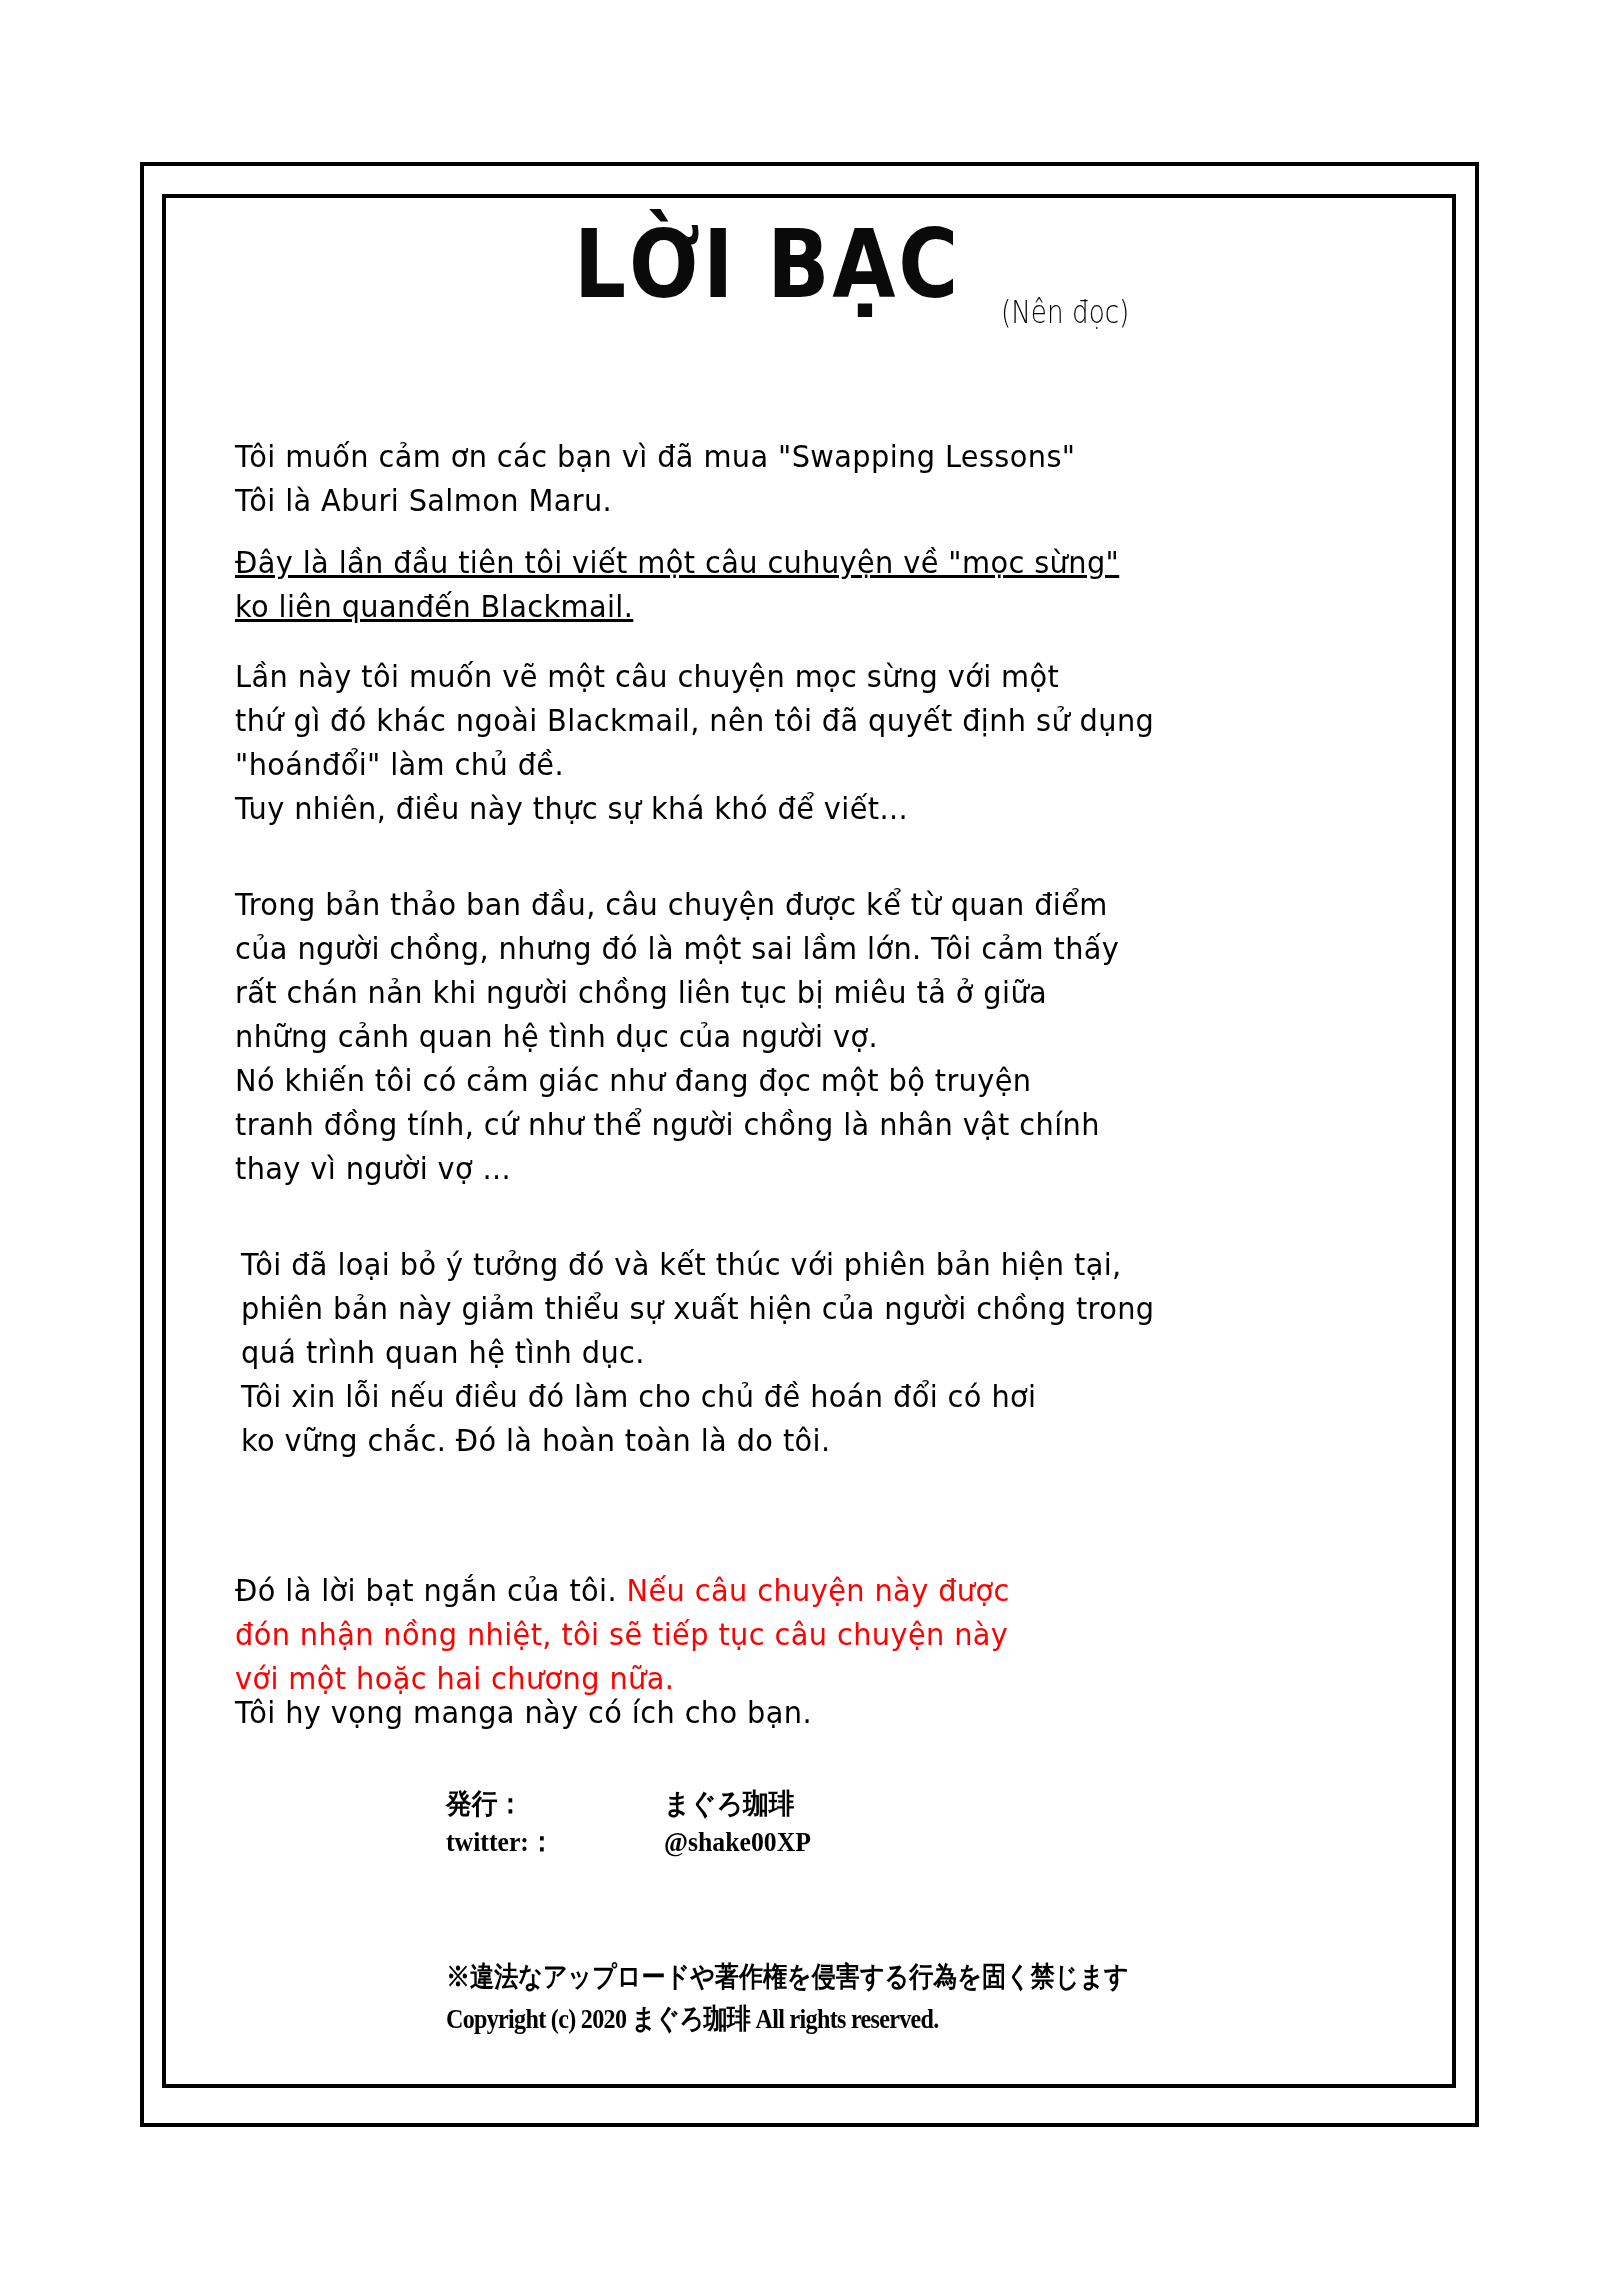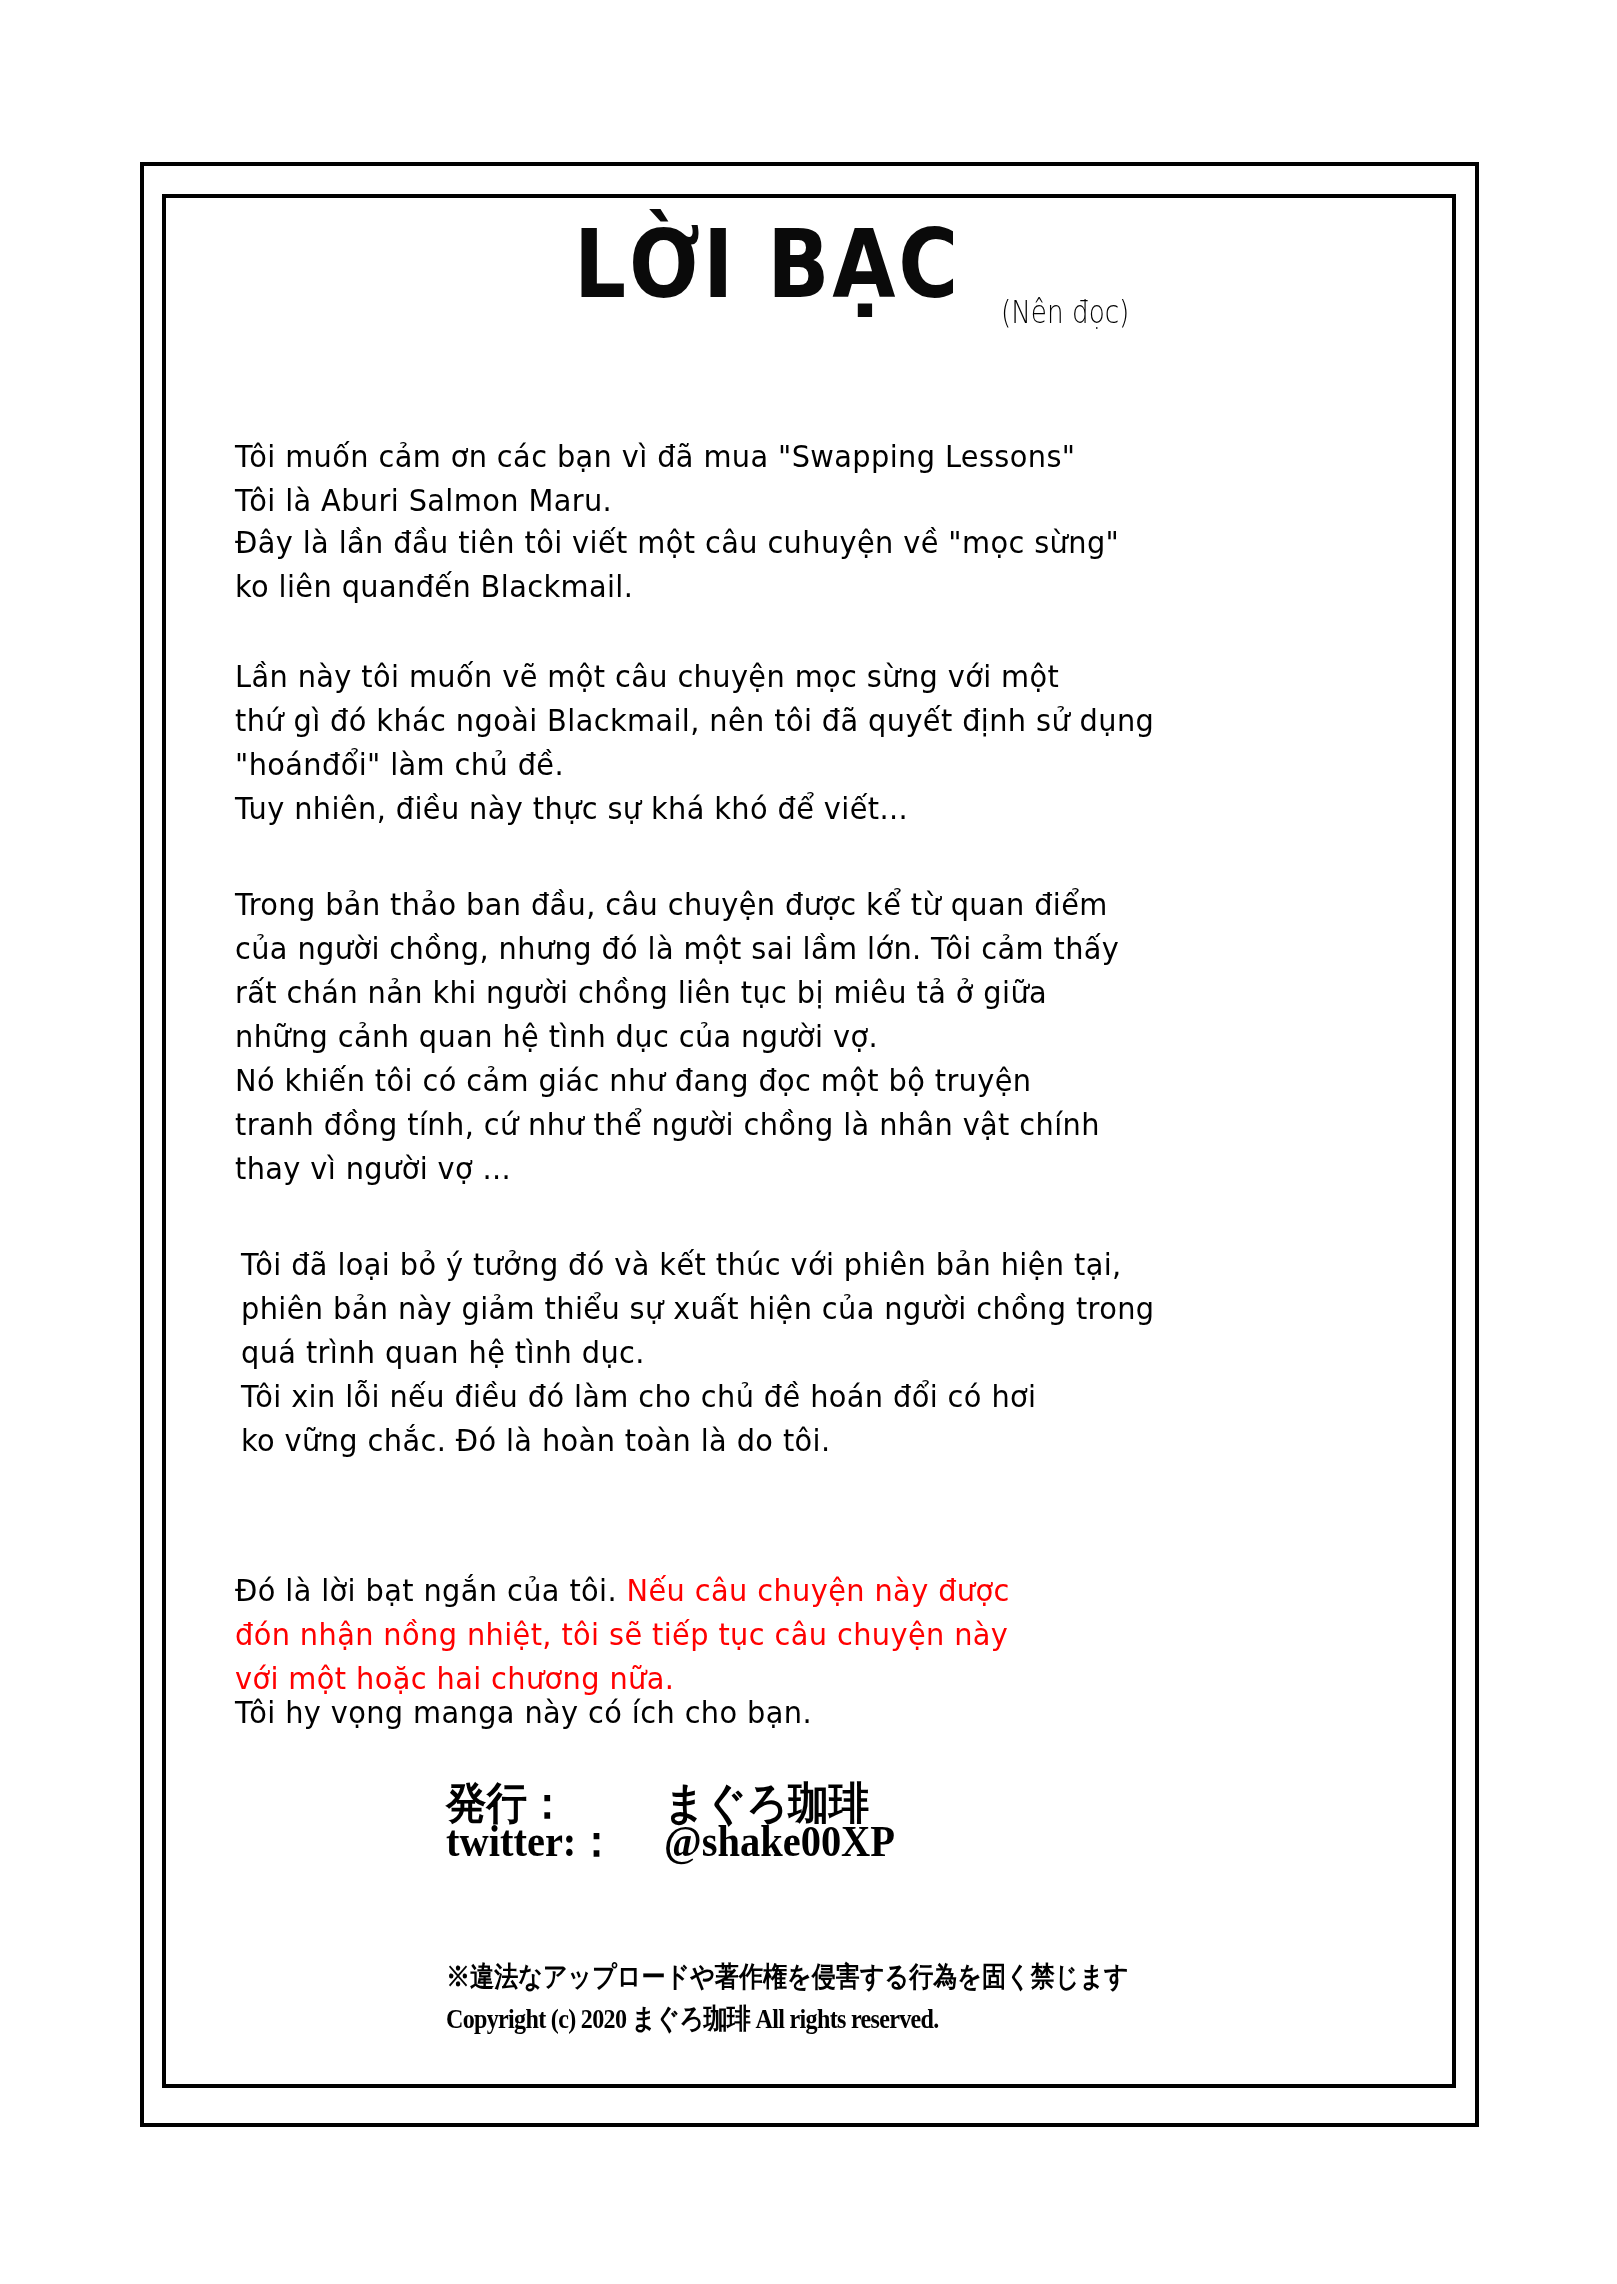--- a/index.html
+++ b/index.html
@@ -29,21 +29,21 @@
     }
     .para {
       position: absolute; left: 235px; width: 1213px;
       font-family: "DejaVu Sans", sans-serif; font-size: 31px; line-height: 44px;
       color: #000; letter-spacing: 0.4px;
     }
     .line { display: block; white-space: nowrap; transform: scaleX(0.93); transform-origin: left center; }
     .red { color: #ff0000; }
     .footer-grid {
       position: absolute; left: 446px; top: 1785px;
-      font-family: "Liberation Serif", serif; font-weight: bold; font-size: 44px;
+      font-family: "Liberation Serif", serif; font-weight: bold; font-size: 28px;
       line-height: 38px; color: #000;
     }
     .frow { display: flex; white-space: nowrap; }
     .flabel { width: 218px; transform: scaleX(0.92); transform-origin: left center; }
     .fvalue { transform: scaleX(0.92); transform-origin: left center; }
     .legal {
       position: absolute; left: 446px; top: 1956px;
       font-family: "Liberation Serif", serif; font-weight: bold; font-size: 28px;
       line-height: 42px; color: #000; white-space: nowrap;
     }
@@ -59,21 +59,21 @@
 <div class="title-wrap">
   <span class="title">LỜI BẠC</span>
 </div>
 <span class="subtitle">(Nên đọc)</span>
 
 <div class="para" style="top:387px;margin-top:47px;">
   <span class="line">Tôi muốn cảm ơn các bạn vì đã mua "Swapping Lessons"</span>
   <span class="line">Tôi là Aburi Salmon Maru.</span>
 </div>
 
-<div class="para" style="top:520px;">
+<div class="para" style="top:540px;text-decoration:underline;">
   <span class="line">Đây là lần đầu tiên tôi viết một câu cuhuyện về "mọc sừng"</span>
   <span class="line">ko liên quanđến Blackmail.</span>
 </div>
 
 <div class="para" style="top:654px;">
   <span class="line">Lần này tôi muốn vẽ một câu chuyện mọc sừng với một</span>
   <span class="line">thứ gì đó khác ngoài Blackmail, nên tôi đã quyết định sử dụng</span>
   <span class="line">"hoánđổi" làm chủ đề.</span>
   <span class="line">Tuy nhiên, điều này thực sự khá khó để viết...</span>
 </div>

